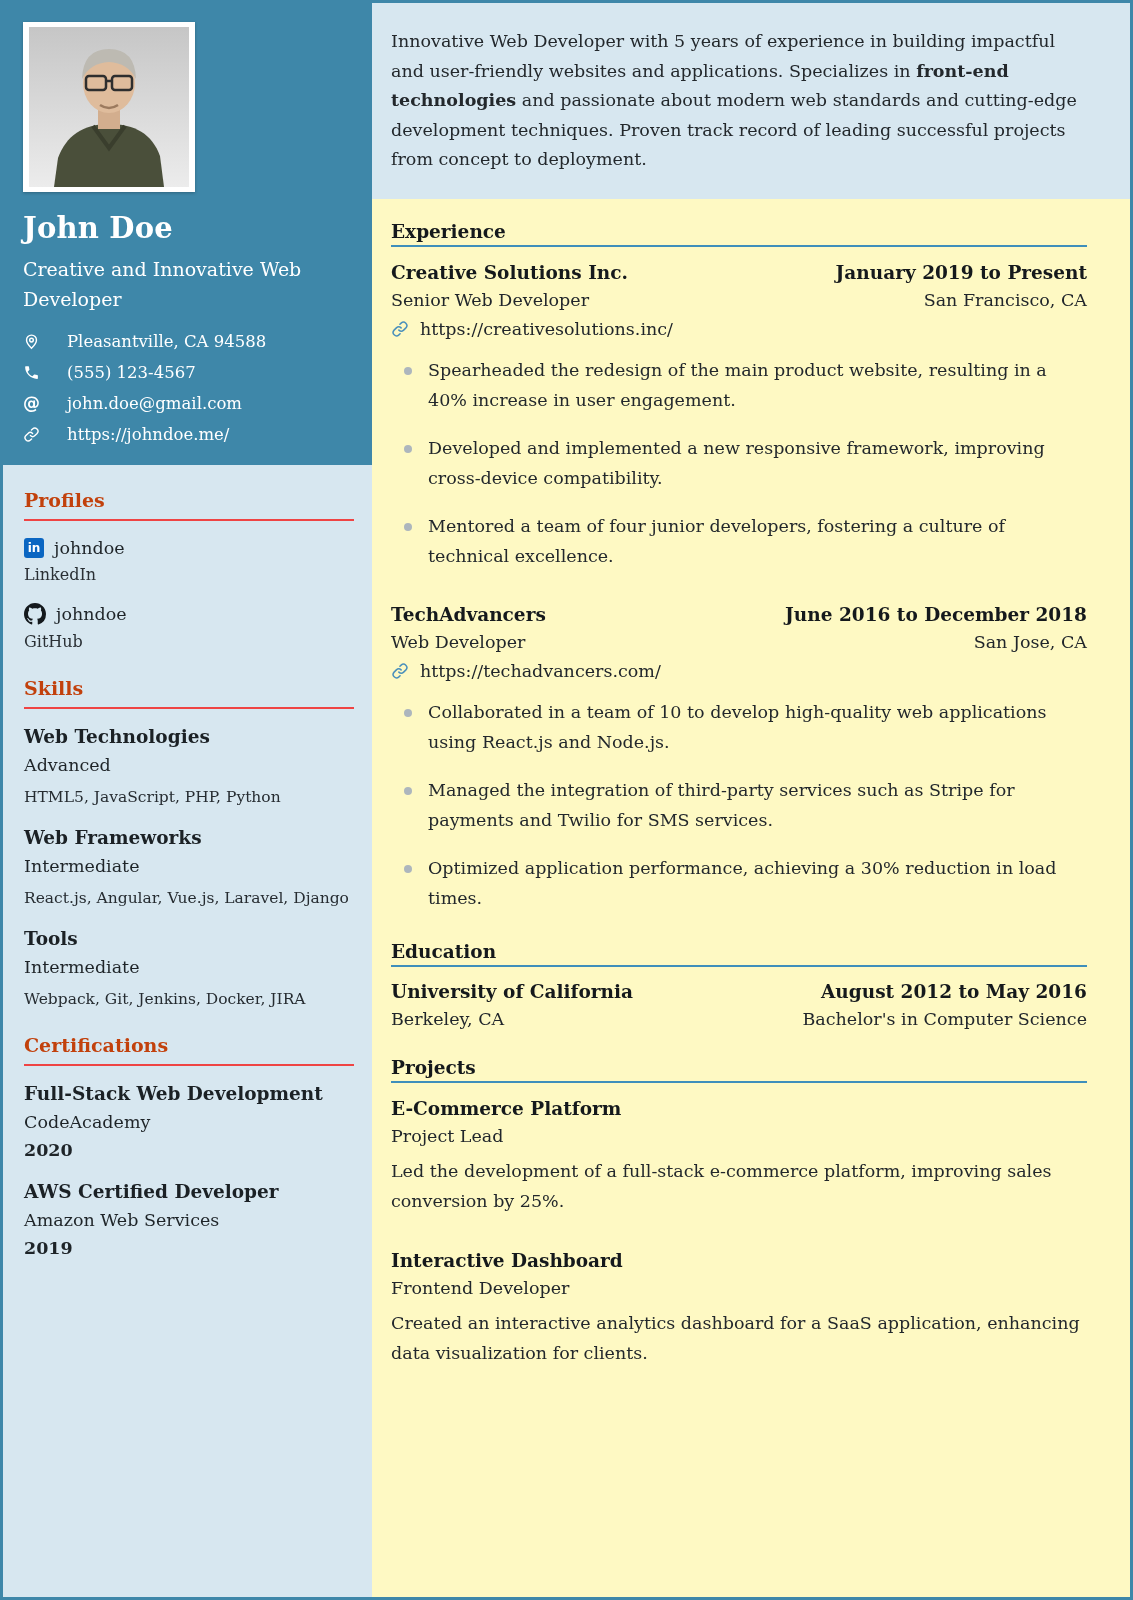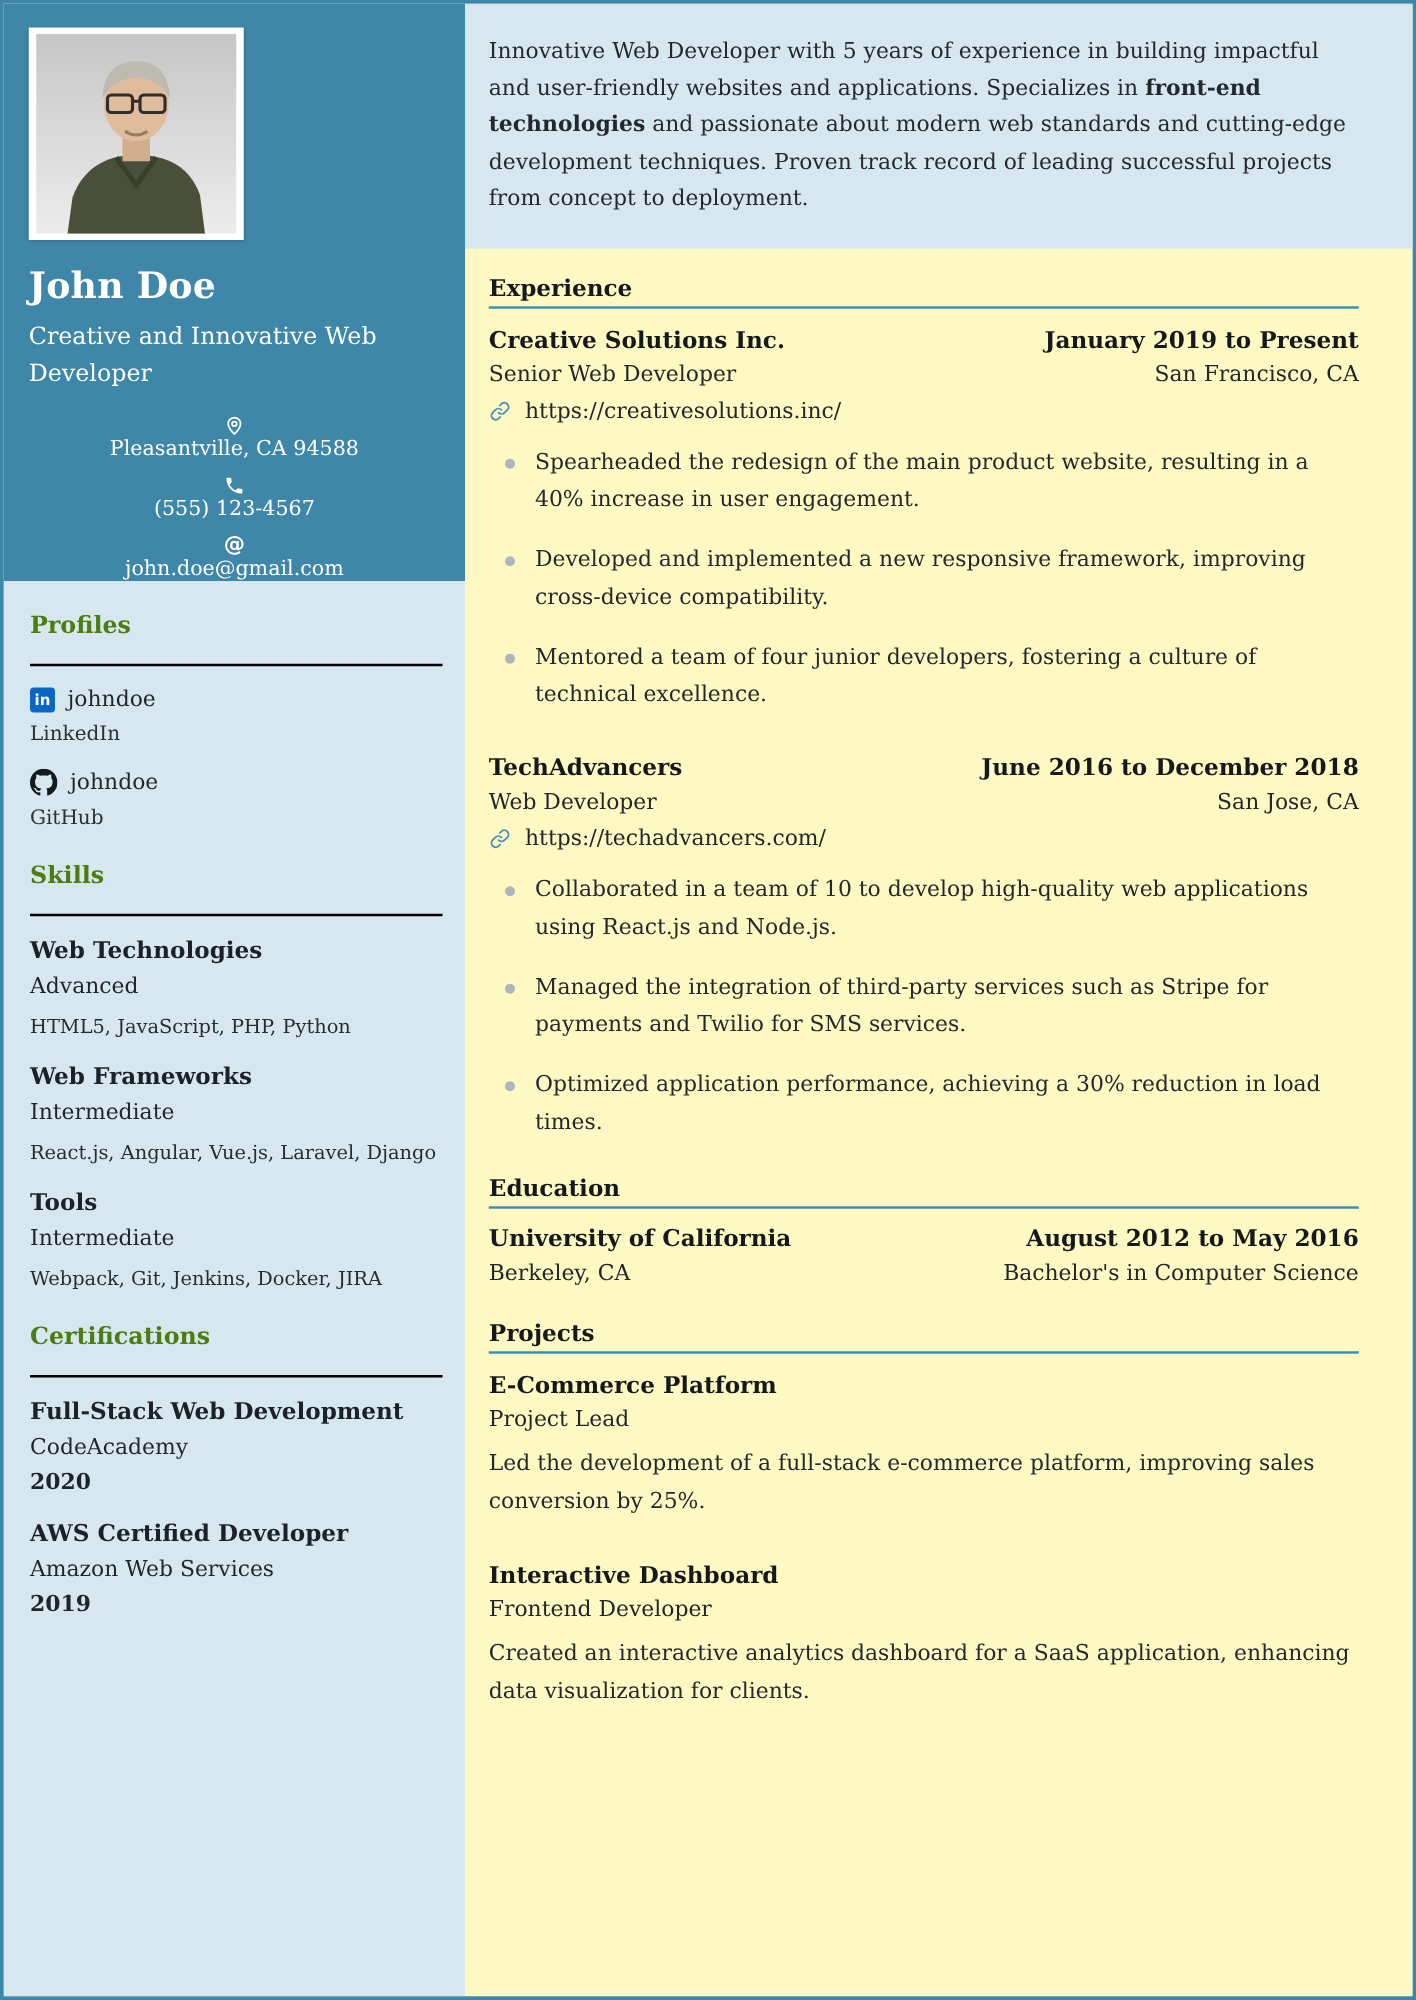--- a/index.html
+++ b/index.html
@@ -20,30 +20,30 @@
     background:#3E87A9; height:462px; padding:19px 20px; color:#ffffff;
   }
   .photo-frame {
     width:172px; height:170px; background:#ffffff; padding:5px;
     box-shadow:0 1px 3px rgba(0,0,0,0.25);
   }
   .photo-frame svg { width:100%; height:100%; display:block; }
   .name { font-size:29px; font-weight:bold; margin-top:19px; letter-spacing:0.2px; }
   .title-sub { font-size:19px; line-height:30px; color:#ffffff; margin-top:9px; width:280px; }
   .contact { margin-top:18px; }
-  .contact-row { display:flex; align-items:center; gap:0; font-size:16.5px; margin-bottom:12px;flex-direction:column; }
+  .contact-row { display:flex; align-items:center; gap:27px; font-size:16.5px; margin-bottom:12px; }
   .contact-icon { width:17px; height:17px; flex:0 0 17px; color:#ffffff; }
   .contact-icon svg { width:17px; height:17px; display:block; }
   .at-glyph { font-family:"DejaVu Sans",sans-serif; font-size:17px; font-weight:bold; line-height:17px; }
   .u { text-underline-offset:3px; cursor:pointer; color:inherit; }
 
   .sidebar-bottom { background:#D7E7F0; flex:1; padding:24px 18px 0 21px; color:#1E2428; }
   .side-heading {
-    font-size:19px; font-weight:bold; color:#4d7c0f;
-    border-bottom:2px solid #000000; padding-bottom:20px; margin-bottom:17px;
+    font-size:19px; font-weight:bold; color:#c2410c;
+    border-bottom:2px solid #ef4444; padding-bottom:8px; margin-bottom:17px;
   }
   .side-section { margin-bottom:26px; }
   .profile-item { margin-bottom:19px; }
   .profile-row { display:flex; align-items:center; gap:10px; font-size:17.5px; }
   .li-badge {
     width:20px; height:20px; background:#0A66C2; border-radius:3px;
     color:#fff; font-family:"DejaVu Sans",sans-serif; font-size:12px; font-weight:bold;
     display:flex; align-items:center; justify-content:center; line-height:1;
   }
   .gh-badge { width:22px; height:22px; color:#14191d; }

